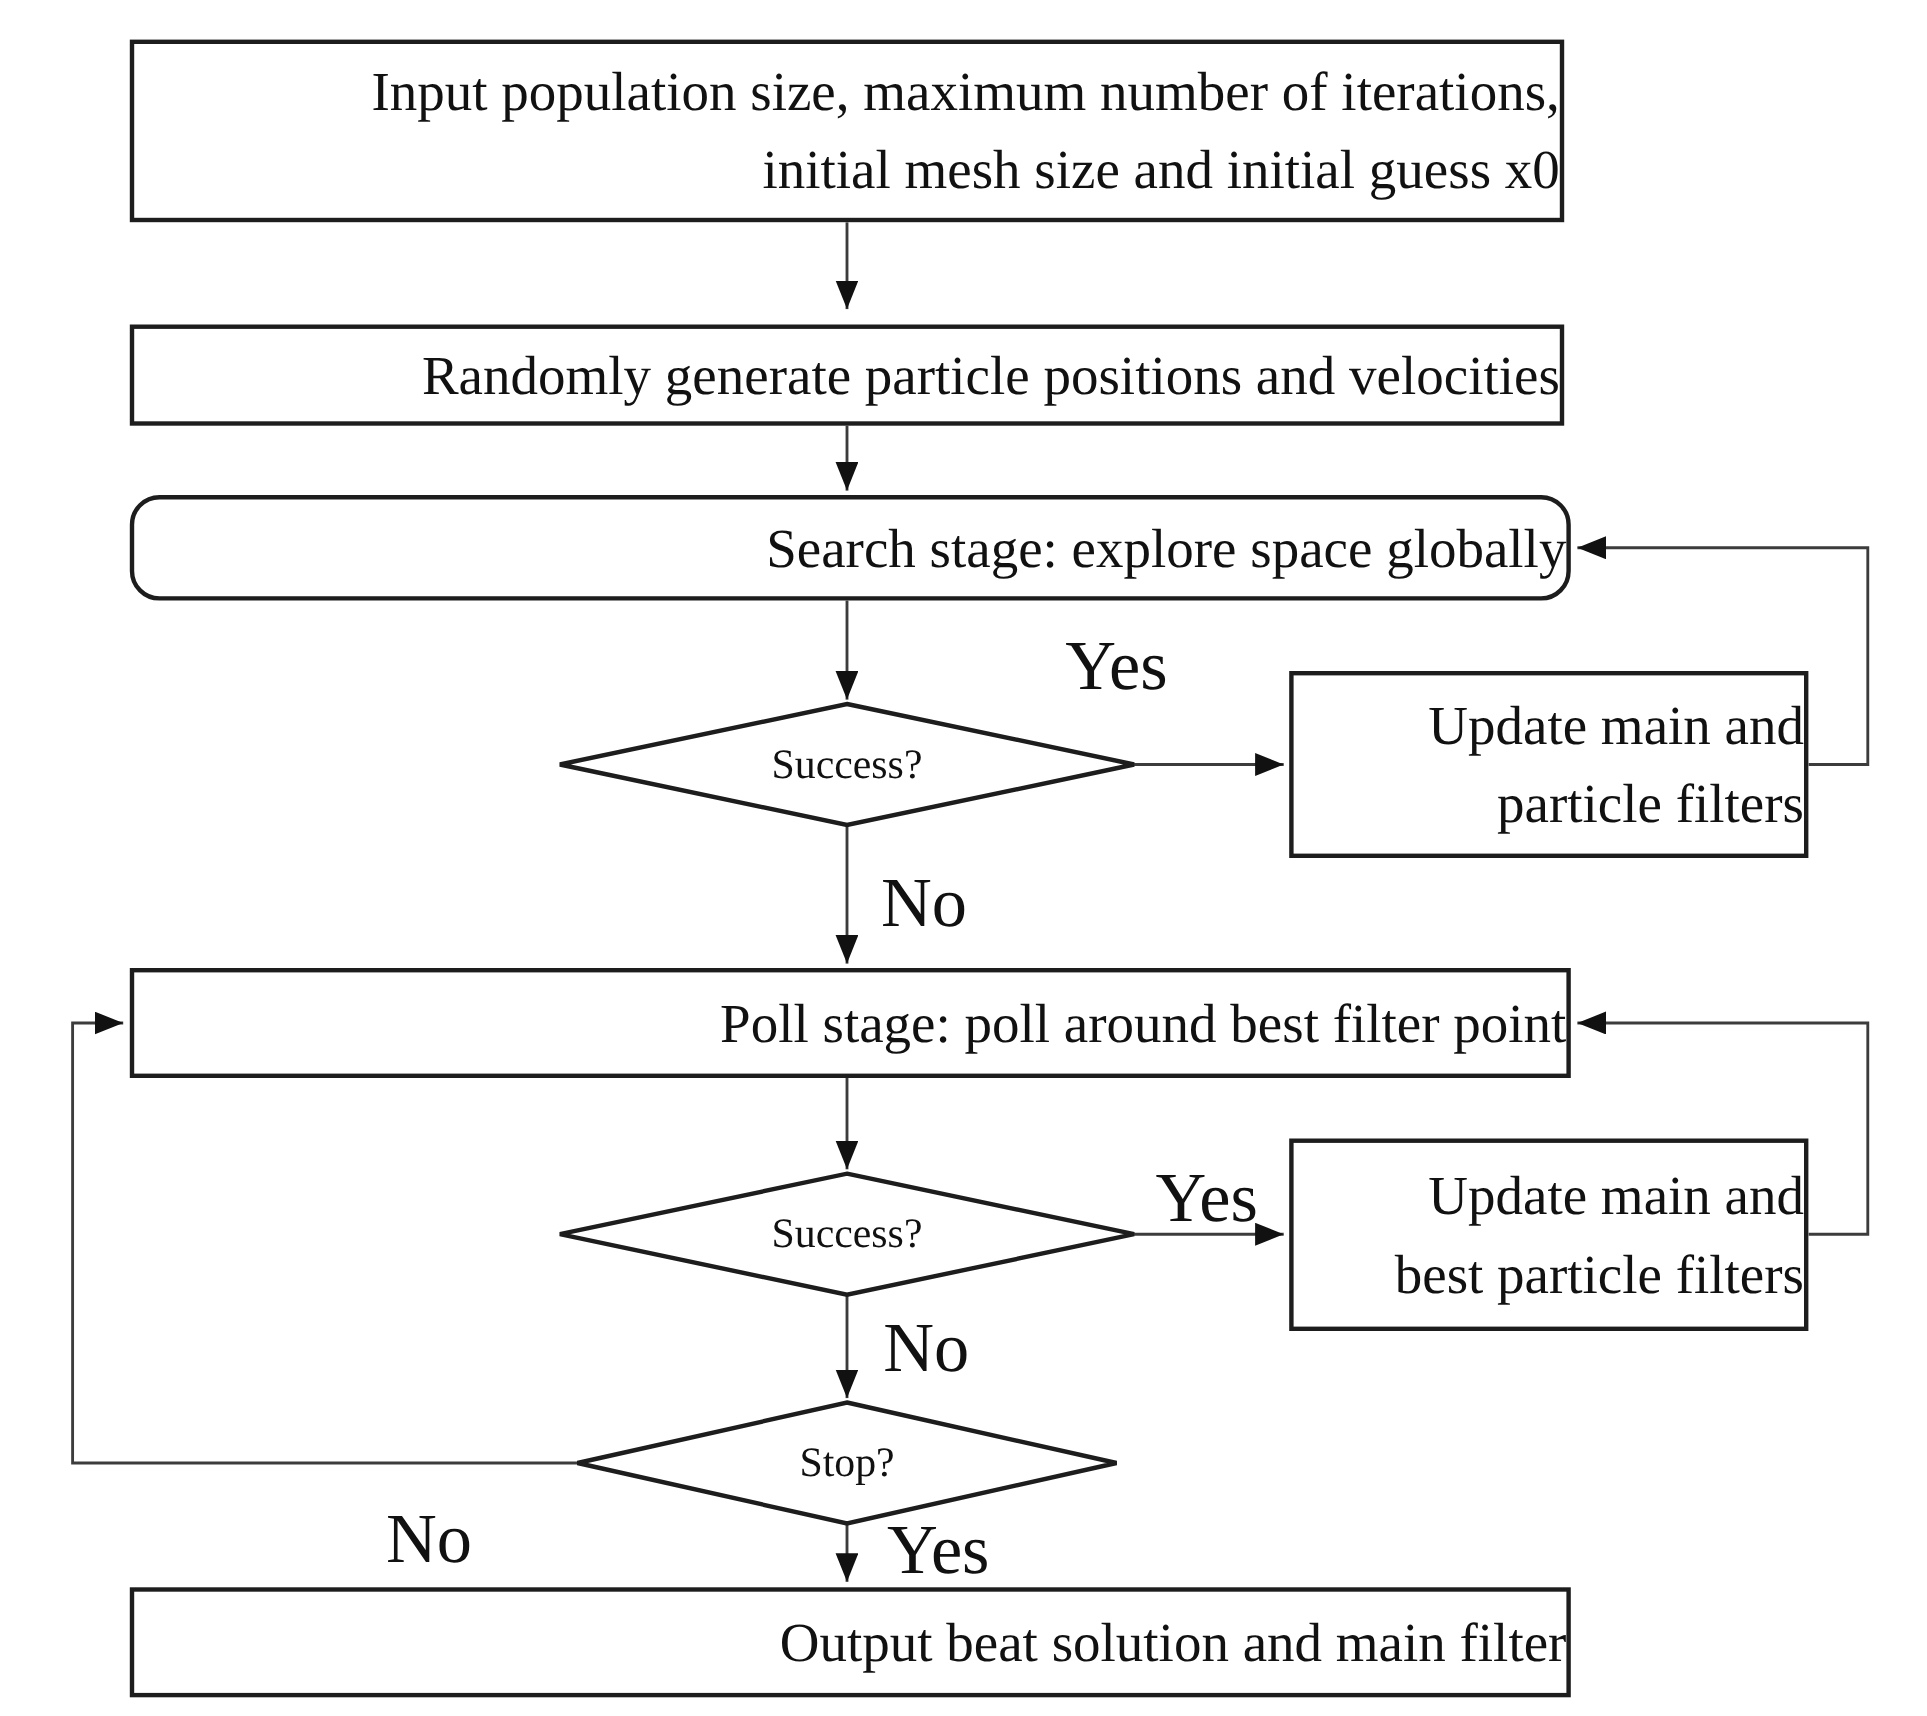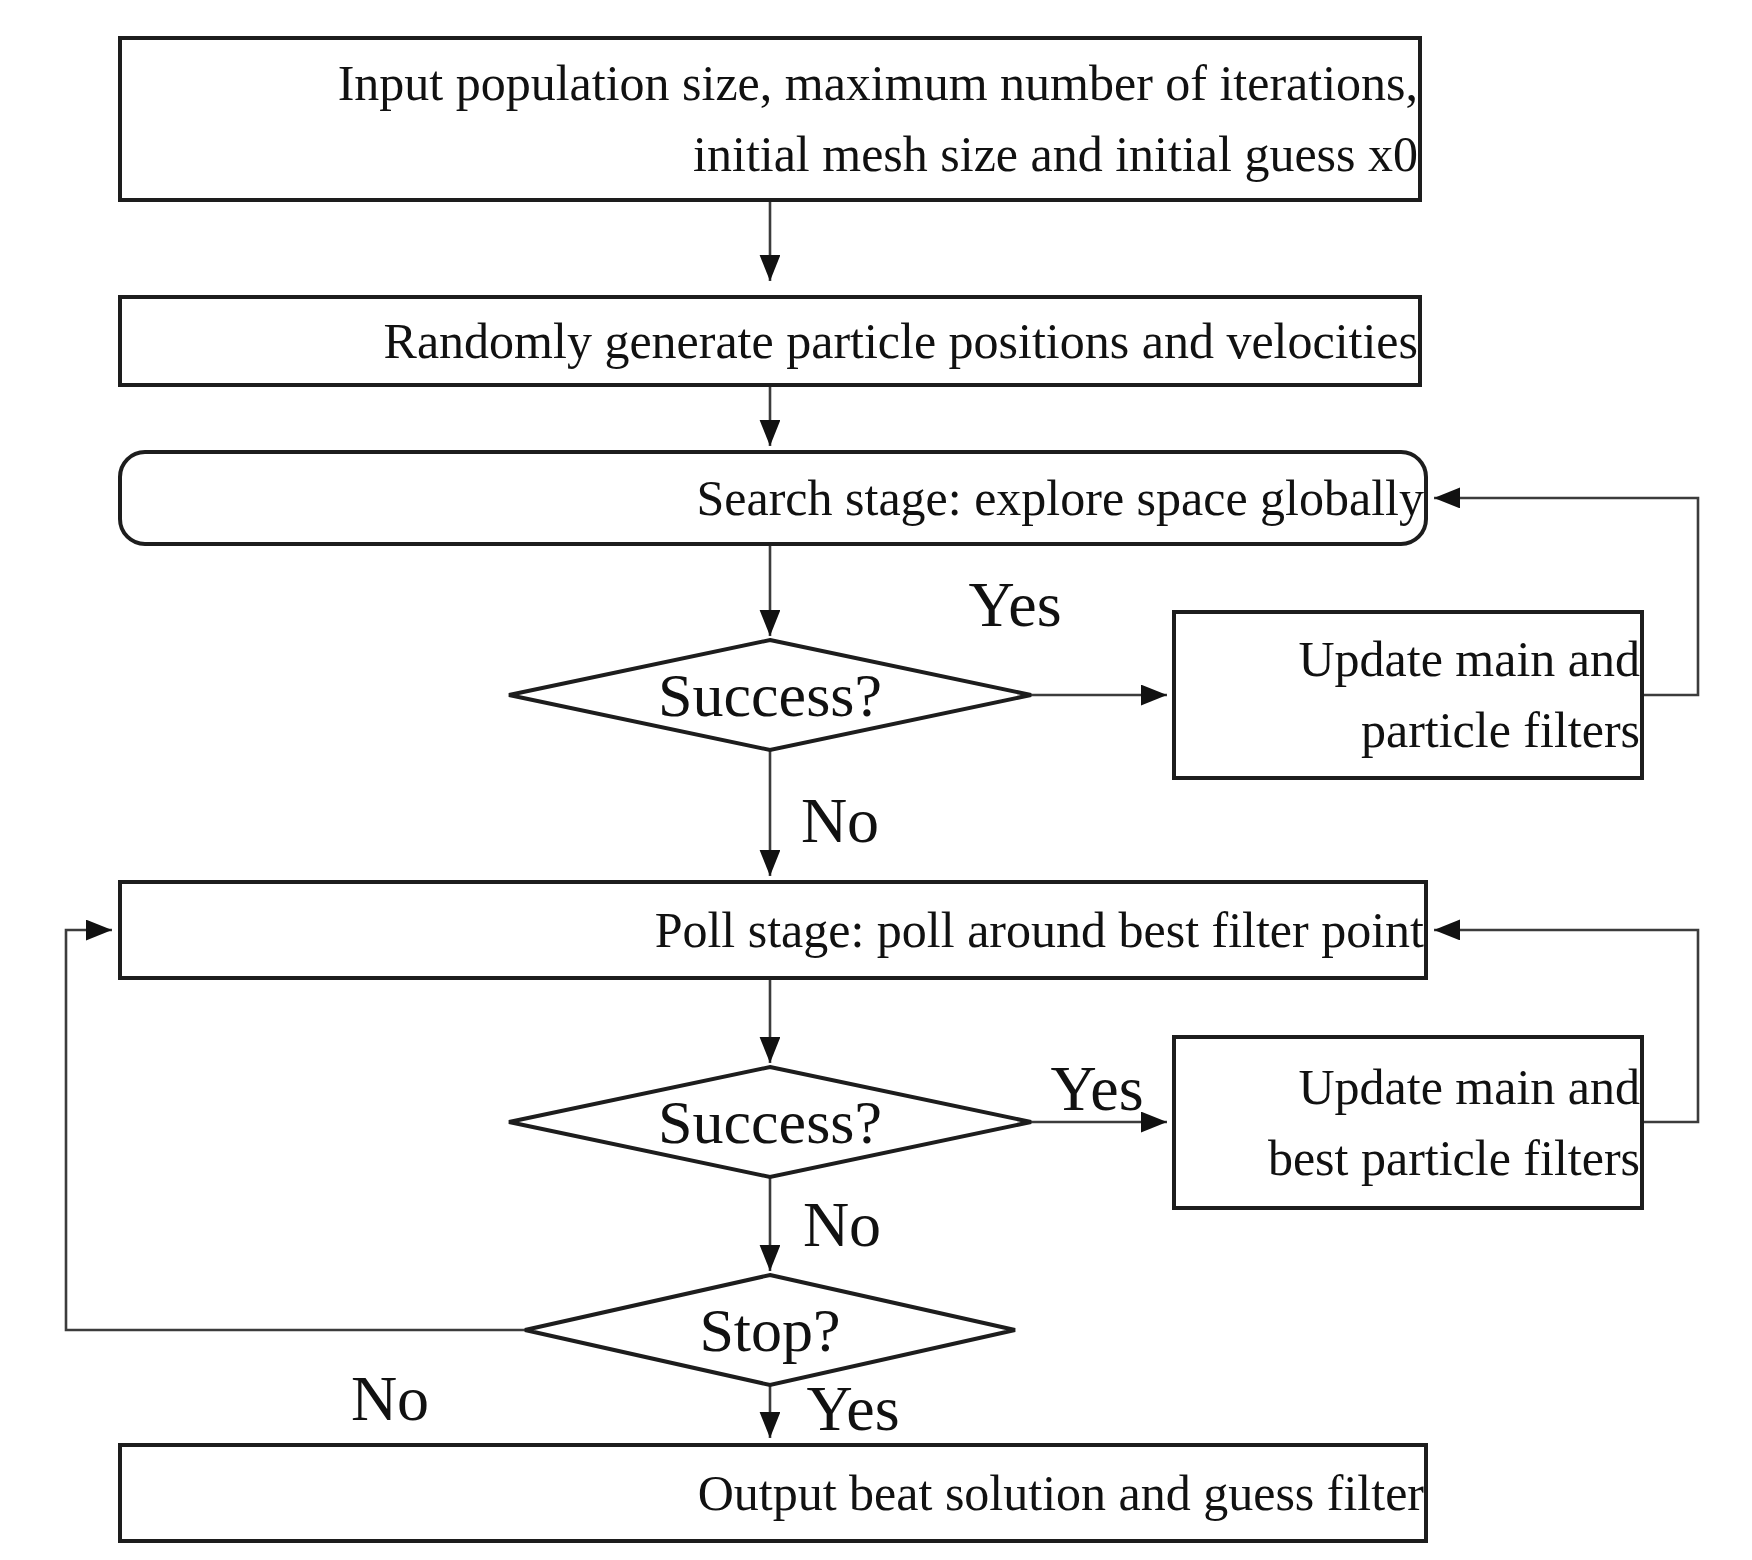--- a/index.html
+++ b/index.html
@@ -48,21 +48,21 @@
   .box-output  { left: 118px;  top: 1443px; width: 1310px; height: 100px; }
   
   .dlabel {
     position: absolute;
     width: 350px;
     height: 66px;
     display: flex;
     align-items: center;
     justify-content: center;
     text-align: right;
-    font-size: 62px;
+    font-size: 38px;
     z-index: 3;
     white-space: nowrap;
   }
   .dlabel-success1 { left: 595px; top: 662px;  }
   .dlabel-success2 { left: 595px; top: 1089px; }
   .dlabel-stop     { left: 595px; top: 1297px; }
   
   .elabel {
     position: absolute;
     width: 170px;
@@ -136,21 +136,21 @@
   <div class="box box-poll">
     <span class="line">Poll stage: poll around best filter point</span>
   </div>
 
   <div class="box box-update2">
     <span class="line">Update main and</span>
     <span class="line">best particle filters</span>
   </div>
 
   <div class="box box-output">
-    <span class="line">Output beat solution and guess filter</span>
+    <span class="line">Output beat solution and main filter</span>
   </div>
 
   <div class="dlabel dlabel-success1">Success?</div>
   <div class="dlabel dlabel-success2">Success?</div>
   <div class="dlabel dlabel-stop">Stop?</div>
 
   <div class="elabel elabel-yes1">Yes</div>
   <div class="elabel elabel-no1">No</div>
   <div class="elabel elabel-yes2">Yes</div>
   <div class="elabel elabel-no2">No</div>

